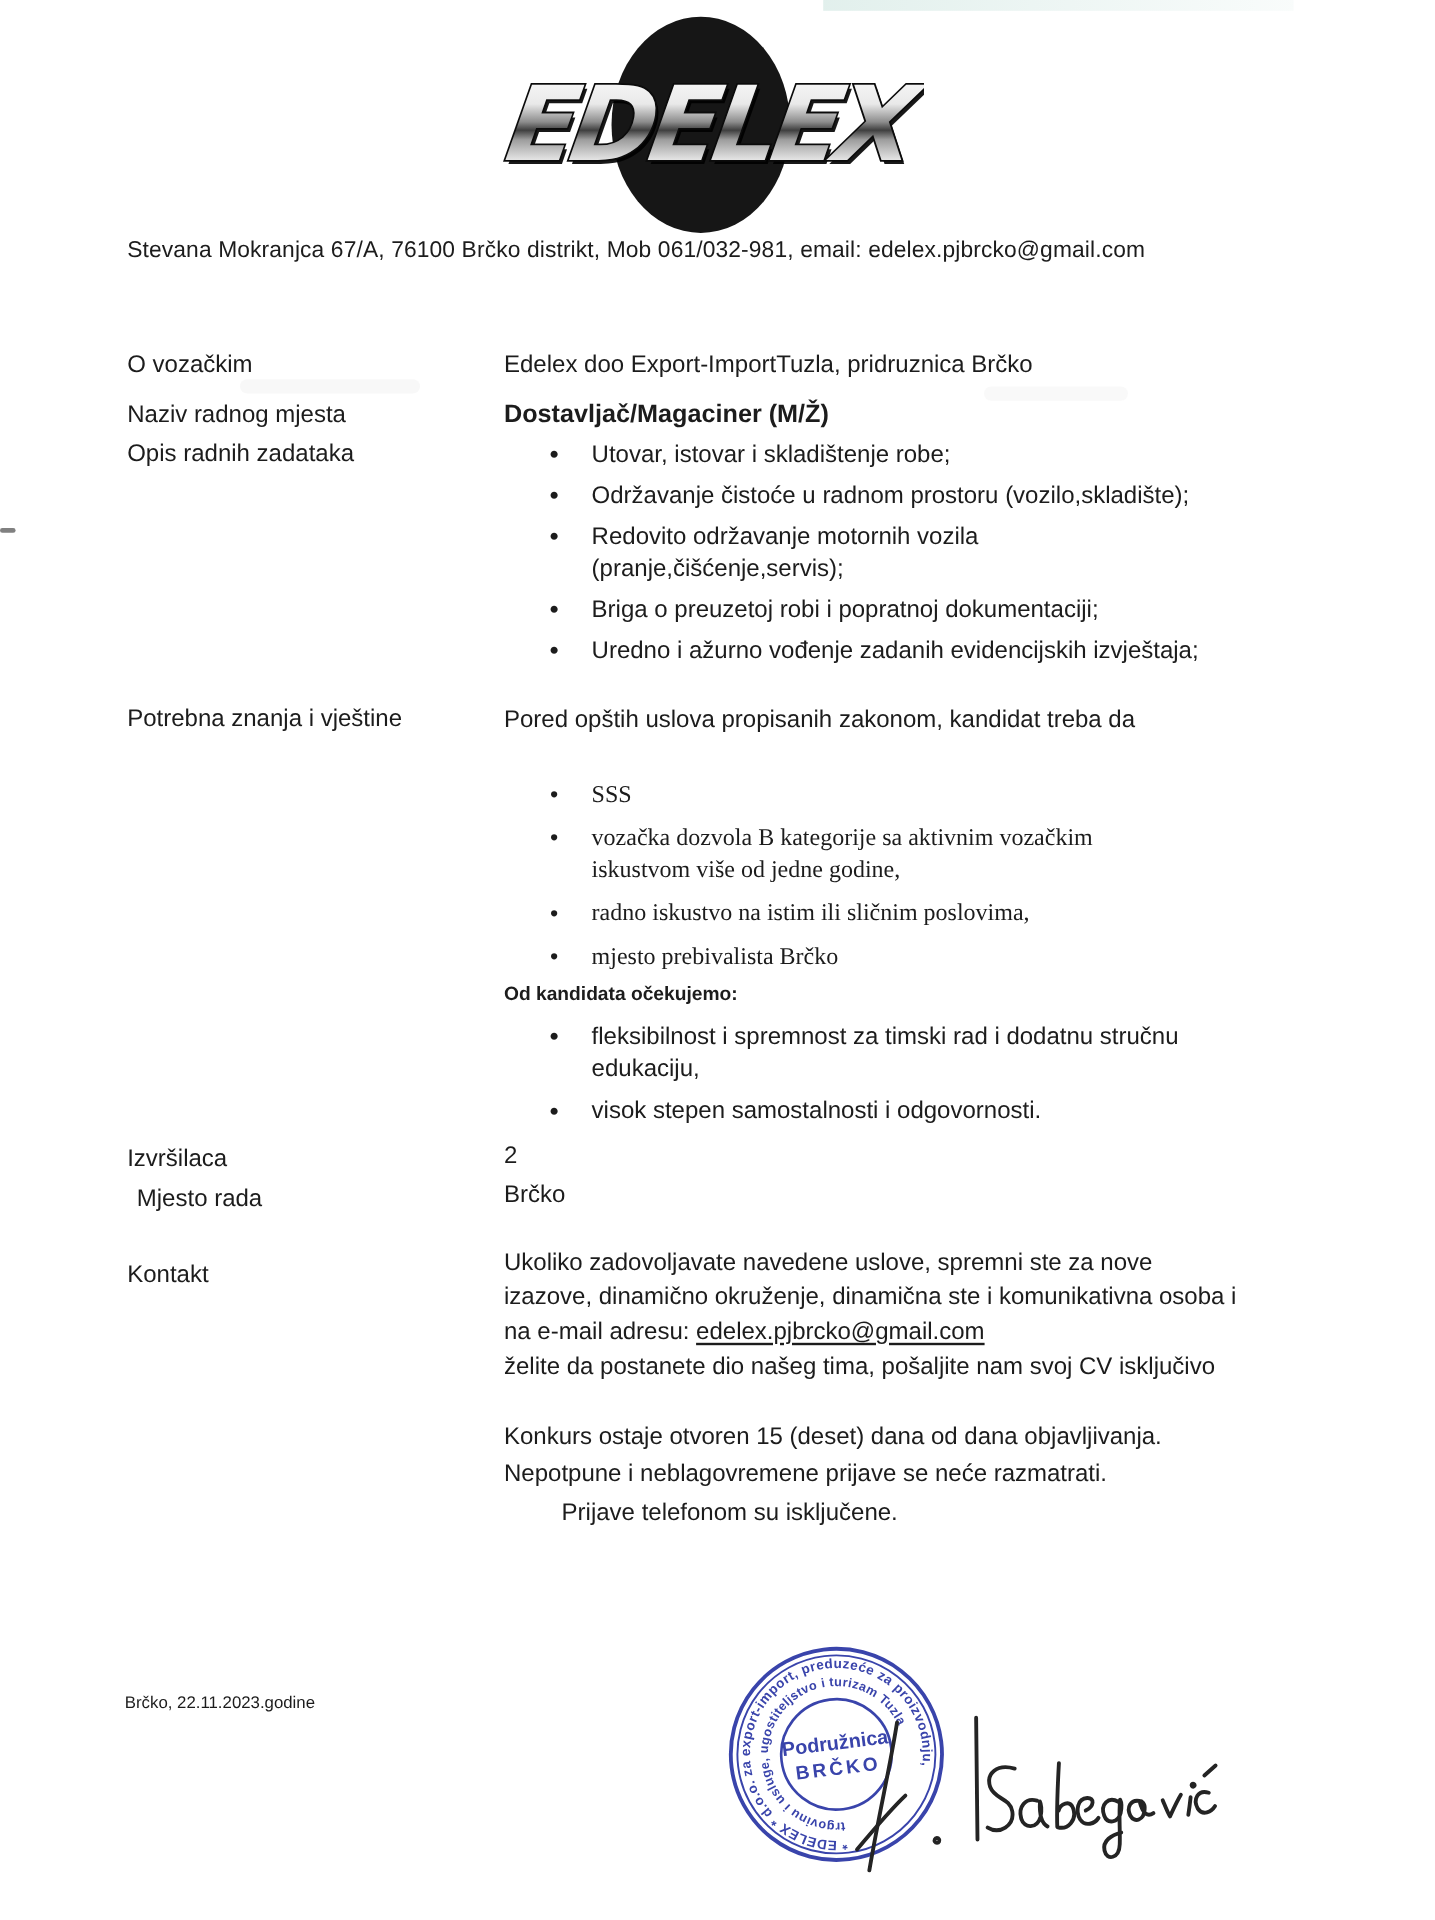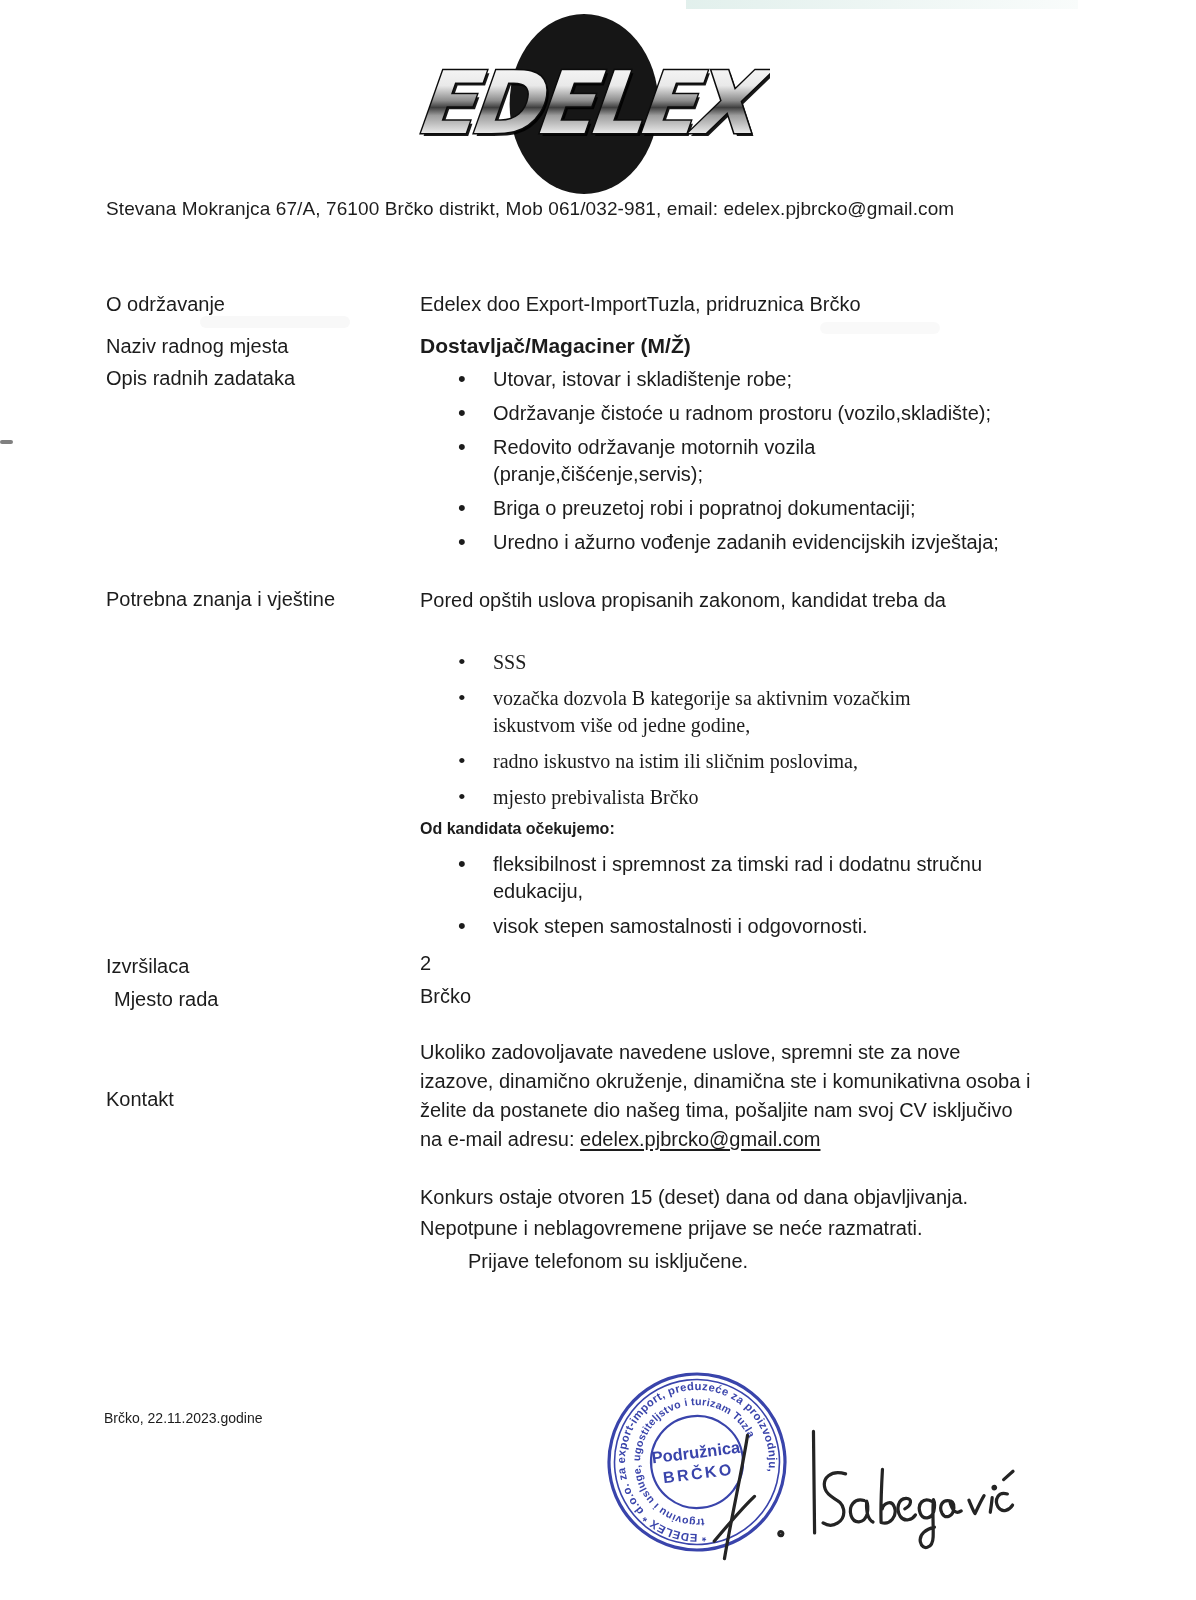--- a/index.html
+++ b/index.html
@@ -67,21 +67,21 @@
         <stop offset="100%" stop-color="#c8c8c8"></stop>
       </linearGradient>
     </defs>
     <ellipse cx="190" cy="100" rx="76" ry="92" fill="#161616"></ellipse>
     <text x="216" y="133" text-anchor="middle" font-family="'DejaVu Sans', sans-serif" font-style="italic" font-weight="bold" font-size="88" letter-spacing="-6" transform="skewX(-9)" fill="#000000" opacity="0.9">EDELEX</text>
     <text x="213" y="130" text-anchor="middle" font-family="'DejaVu Sans', sans-serif" font-style="italic" font-weight="bold" font-size="88" letter-spacing="-6" transform="skewX(-9)" fill="url(#chromeG)" stroke="#0b0b0b" stroke-width="3" paint-order="stroke">EDELEX</text>
   </svg>
 
   <div class="abs address" style="left:106px; top:198px;">Stevana Mokranjca  67/A, 76100 Brčko distrikt, Mob 061/032-981, email: edelex.pjbrcko@gmail.com</div>
 
-  <div class="abs label" style="left:106px; top:293px;">O održavanje</div>
+  <div class="abs label" style="left:106px; top:293px;">O vozačkim</div>
   <div class="abs value" style="left:420px; top:293px;">Edelex doo  Export-ImportTuzla, pridruznica Brčko</div>
 
   <div class="abs label" style="left:106px; top:335px;">Naziv radnog mjesta</div>
   <div class="abs bold-value" style="left:420px; top:334px;">Dostavljač/Magaciner  (M/Ž)</div>
 
   <div class="abs label" style="left:106px; top:367px;">Opis radnih zadataka</div>
   <ul class="abs bullets" style="left:456px; top:366px;">
     <li>Utovar, istovar i skladištenje robe;</li>
     <li>Održavanje čistoće u radnom prostoru (vozilo,skladište);</li>
     <li>
@@ -112,28 +112,28 @@
     </li>
     <li>visok stepen samostalnosti i odgovornosti.</li>
   </ul>
 
   <div class="abs label" style="left:106px; top:955px;">Izvršilaca</div>
   <div class="abs value" style="left:420px; top:952px;">2</div>
 
   <div class="abs label" style="left:114px; top:988px;">Mjesto rada</div>
   <div class="abs value" style="left:420px; top:985px;">Brčko</div>
 
-  <div class="abs label" style="left:106px; top:1088px;">Kontakt</div>
+  <div class="abs label" style="left:106px; top:1051px;">Kontakt</div>
   <div class="abs" style="left:420px; top:1038px;">
     <div class="para-line" style="line-height:29px;">Ukoliko zadovoljavate navedene uslove, spremni ste za nove</div>
     <div class="para-line" style="line-height:29px;">izazove, dinamično okruženje, dinamična ste i komunikativna osoba i</div>
-    <div class="para-line" style="line-height:29px;">želite da postanete dio našeg tima, pošaljite nam svoj CV  isključivo</div>
     <div class="para-line" style="line-height:29px;">
       <span>na e-mail adresu: </span><span class="email">edelex.pjbrcko@gmail.com</span>
     </div>
+    <div class="para-line" style="line-height:29px;">želite da postanete dio našeg tima, pošaljite nam svoj CV  isključivo</div>
   </div>
 
   <div class="abs" style="left:420px; top:1182px;">
     <div class="closing-line">Konkurs ostaje otvoren  15 (deset) dana od dana objavljivanja.</div>
     <div class="closing-line">Nepotpune i neblagovremene prijave se neće razmatrati.</div>
     <div class="closing-line" style="margin-top:2px;margin-left:48px;">Prijave telefonom su isključene.</div>
   </div>
 
   <div class="abs date-line" style="left:104px; top:1410px;">Brčko, 22.11.2023.godine</div>
 

